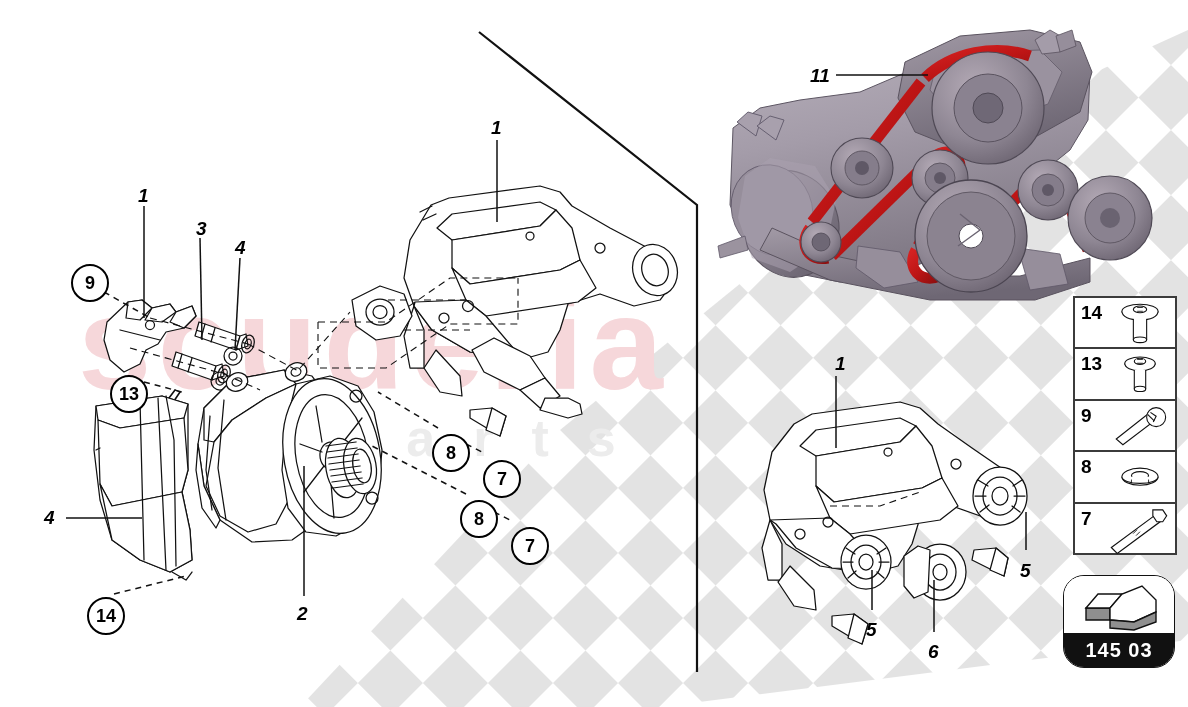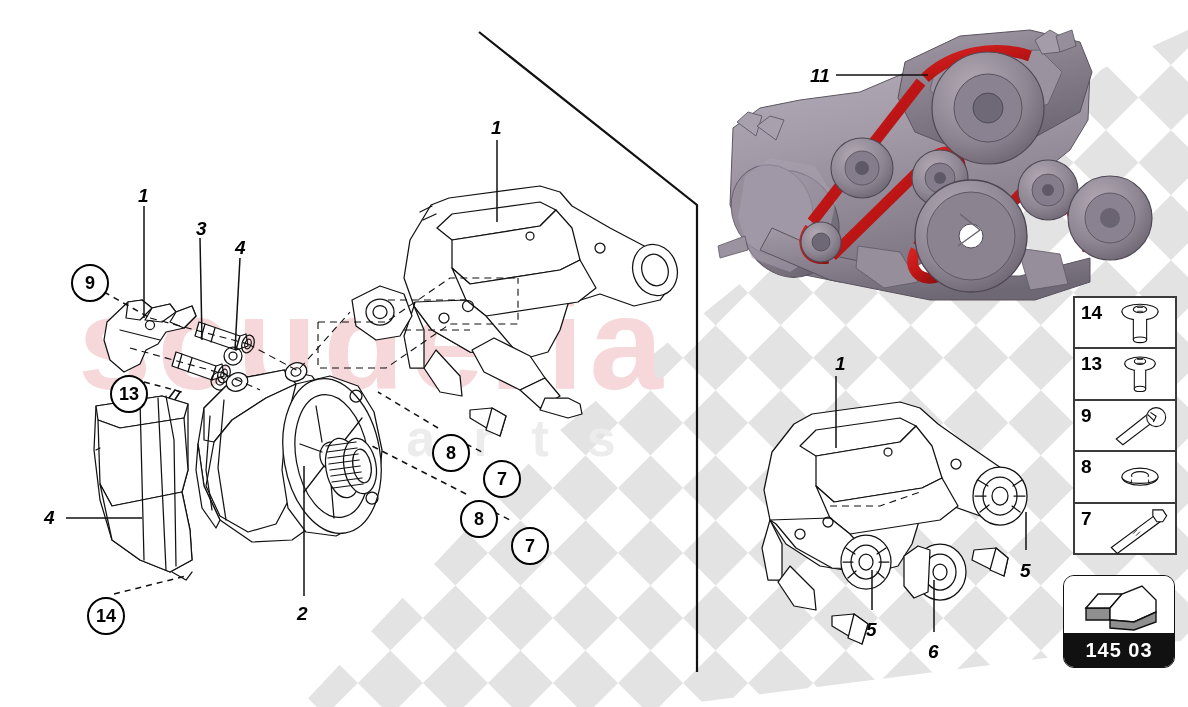--- a/index.html
+++ b/index.html
@@ -29,21 +29,21 @@
   }
   .leg-row:last-child{border-bottom:none;}
   .leg-num{
     position:absolute;left:6px;top:4px;font-weight:bold;font-size:19px;color:#000;
     font-family:"Liberation Sans",sans-serif;
   }
   .leg-art{position:absolute;right:2px;top:0;width:66px;height:100%;}
   
   #codebox{
     position:absolute;left:1063px;top:575px;width:112px;height:93px;
-    border-radius:11px;overflow:hidden;background:#fff;
+    border-radius:21px;overflow:hidden;background:#fff;
     border:1.5px solid #111;box-sizing:border-box;
   }
   #codebox .top{height:57px;background:#fff;position:relative;}
   #codebox .bot{
     height:34px;background:#111;color:#fff;display:flex;
     align-items:center;justify-content:center;
     font-weight:bold;font-size:20px;letter-spacing:1px;
     font-family:"Liberation Sans",sans-serif;
   }
   .wm{position:absolute;user-select:none;pointer-events:none;}

